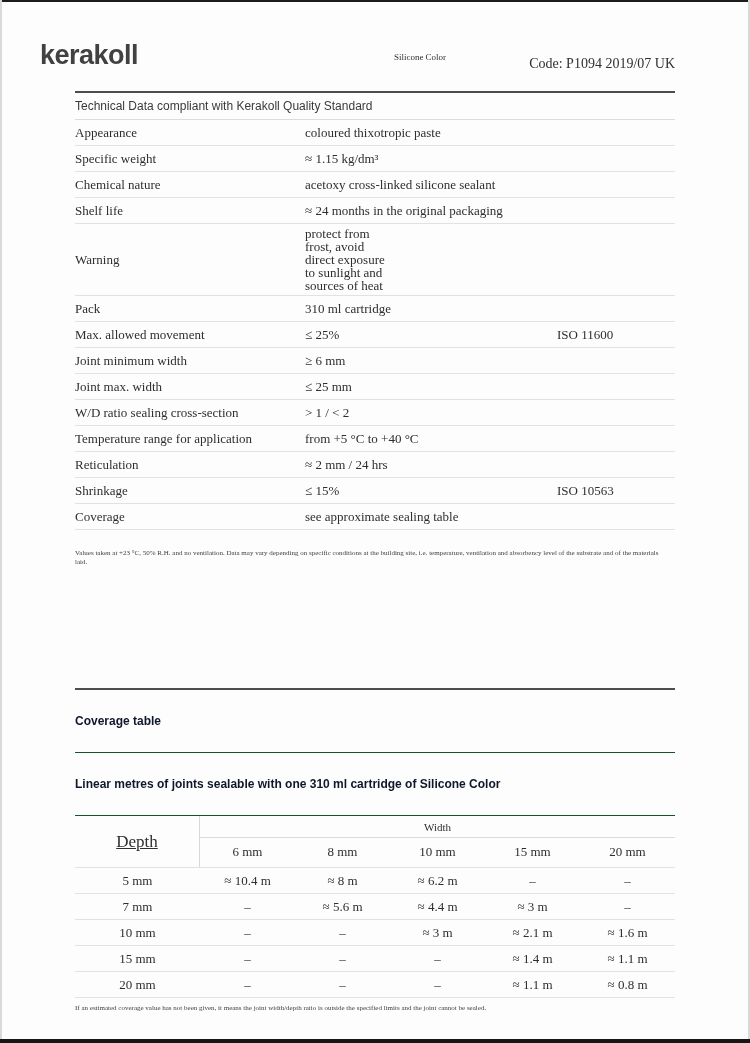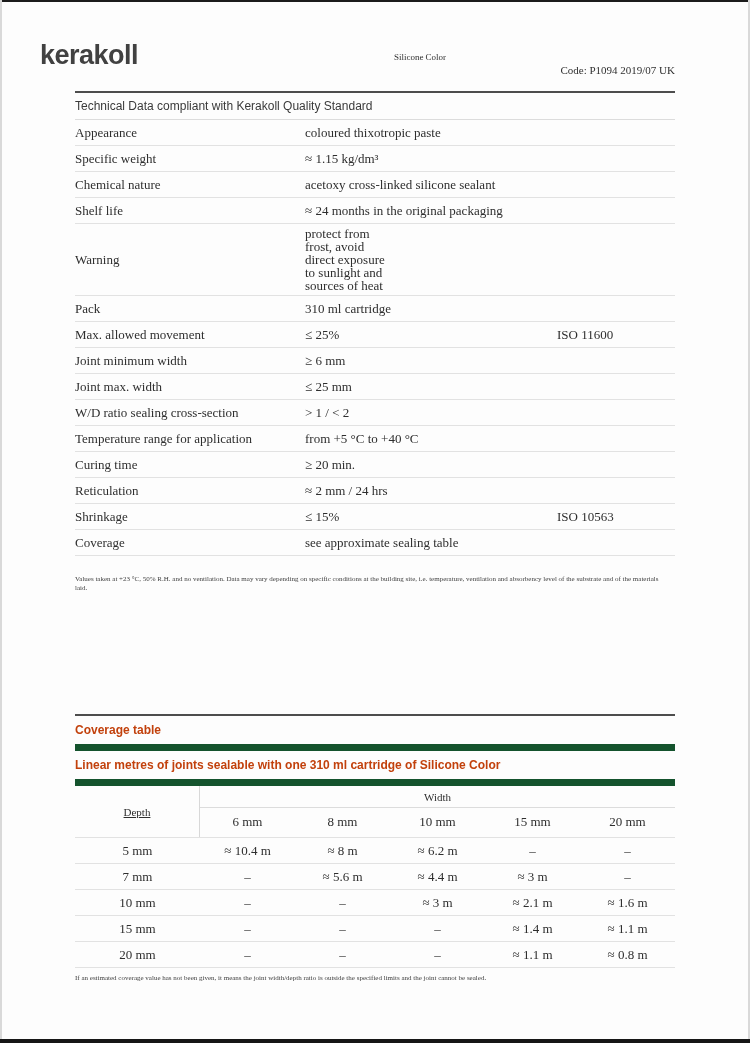--- a/index.html
+++ b/index.html
@@ -21,22 +21,22 @@
   .logo {
     position:absolute; left:40px; top:0;
     font-family:"Liberation Sans", sans-serif;
     font-weight:bold; font-size:27px; letter-spacing:-0.5px; color:#414141;
   }
   .doc-title {
     position:absolute; left:420px; top:12px; transform:translateX(-50%);
     font-size:9px; color:#303030; white-space:nowrap;
   }
   .doc-code {
-    position:absolute; right:75px; top:24px;
-    font-size:11px; color:#303030; white-space:nowrap;
+    position:absolute; right:75px; top:16px;
+    font-size:14px; color:#303030; white-space:nowrap;
   }
 
   
   .main { position:absolute; top:91px; left:75px; width:600px; }
 
   
   .t-table { border-top:2px solid #4d4d4d; }
   .t-title {
     font-family:"Liberation Sans", sans-serif; font-weight:normal;
     font-size:12px; color:#3a3a3a;
@@ -53,29 +53,29 @@
   .t-std   { width:118px; flex-shrink:0; }
   .t-footnote {
     font-size:7px; line-height:8.5px; color:#3f3f3f;
     margin-top:19px; padding-right:4px;
   }
 
   
   .c-section { margin-top:122px; border-top:2px solid #4d4d4d; }
   .c-title, .c-subtitle {
     font-family:"Liberation Sans", sans-serif; font-weight:bold;
-    font-size:12px; color:#c2410c;
-    padding:7px 0; border-bottom:7px solid #14532d;
+    font-size:12px; color:#0f172a;
+    padding:24px 0; border-bottom:1px solid #14532d;
   }
   .c-header { display:flex; border-bottom:1px solid #e2e2e2; }
   .c-depth-cell {
     width:125px; flex-shrink:0;
     display:flex; align-items:center; justify-content:center;
     border-right:1px solid #d8d8d8;
-    font-size:11px;
+    font-size:17px;
     text-decoration:underline;
   }
   .c-width-area { flex:1; }
   .c-width-title {
     text-align:center; font-size:11px;
     padding:5px 0 4px 0; border-bottom:1px solid #dcdcdc;
   }
   .c-width-cols { display:flex; }
   .c-width-col {
     width:20%; text-align:center; font-size:13px; padding:6px 0 7px 0;
@@ -157,25 +157,20 @@
       <div class="t-std"></div>
     </div>
     <div class="t-row">
       <div class="t-label">W/D ratio sealing cross-section</div>
       <div class="t-value">&gt; 1 / &lt; 2</div>
       <div class="t-std"></div>
     </div>
     <div class="t-row">
       <div class="t-label">Temperature range for application</div>
       <div class="t-value">from +5 °C to +40 °C</div>
-      <div class="t-std"></div>
-    </div>
-    <div class="t-row">
-      <div class="t-label">Curing time</div>
-      <div class="t-value">≥ 20 min.</div>
       <div class="t-std"></div>
     </div>
     <div class="t-row">
       <div class="t-label">Reticulation</div>
       <div class="t-value">≈ 2 mm / 24 hrs</div>
       <div class="t-std"></div>
     </div>
     <div class="t-row">
       <div class="t-label">Shrinkage</div>
       <div class="t-value">≤ 15%</div>

